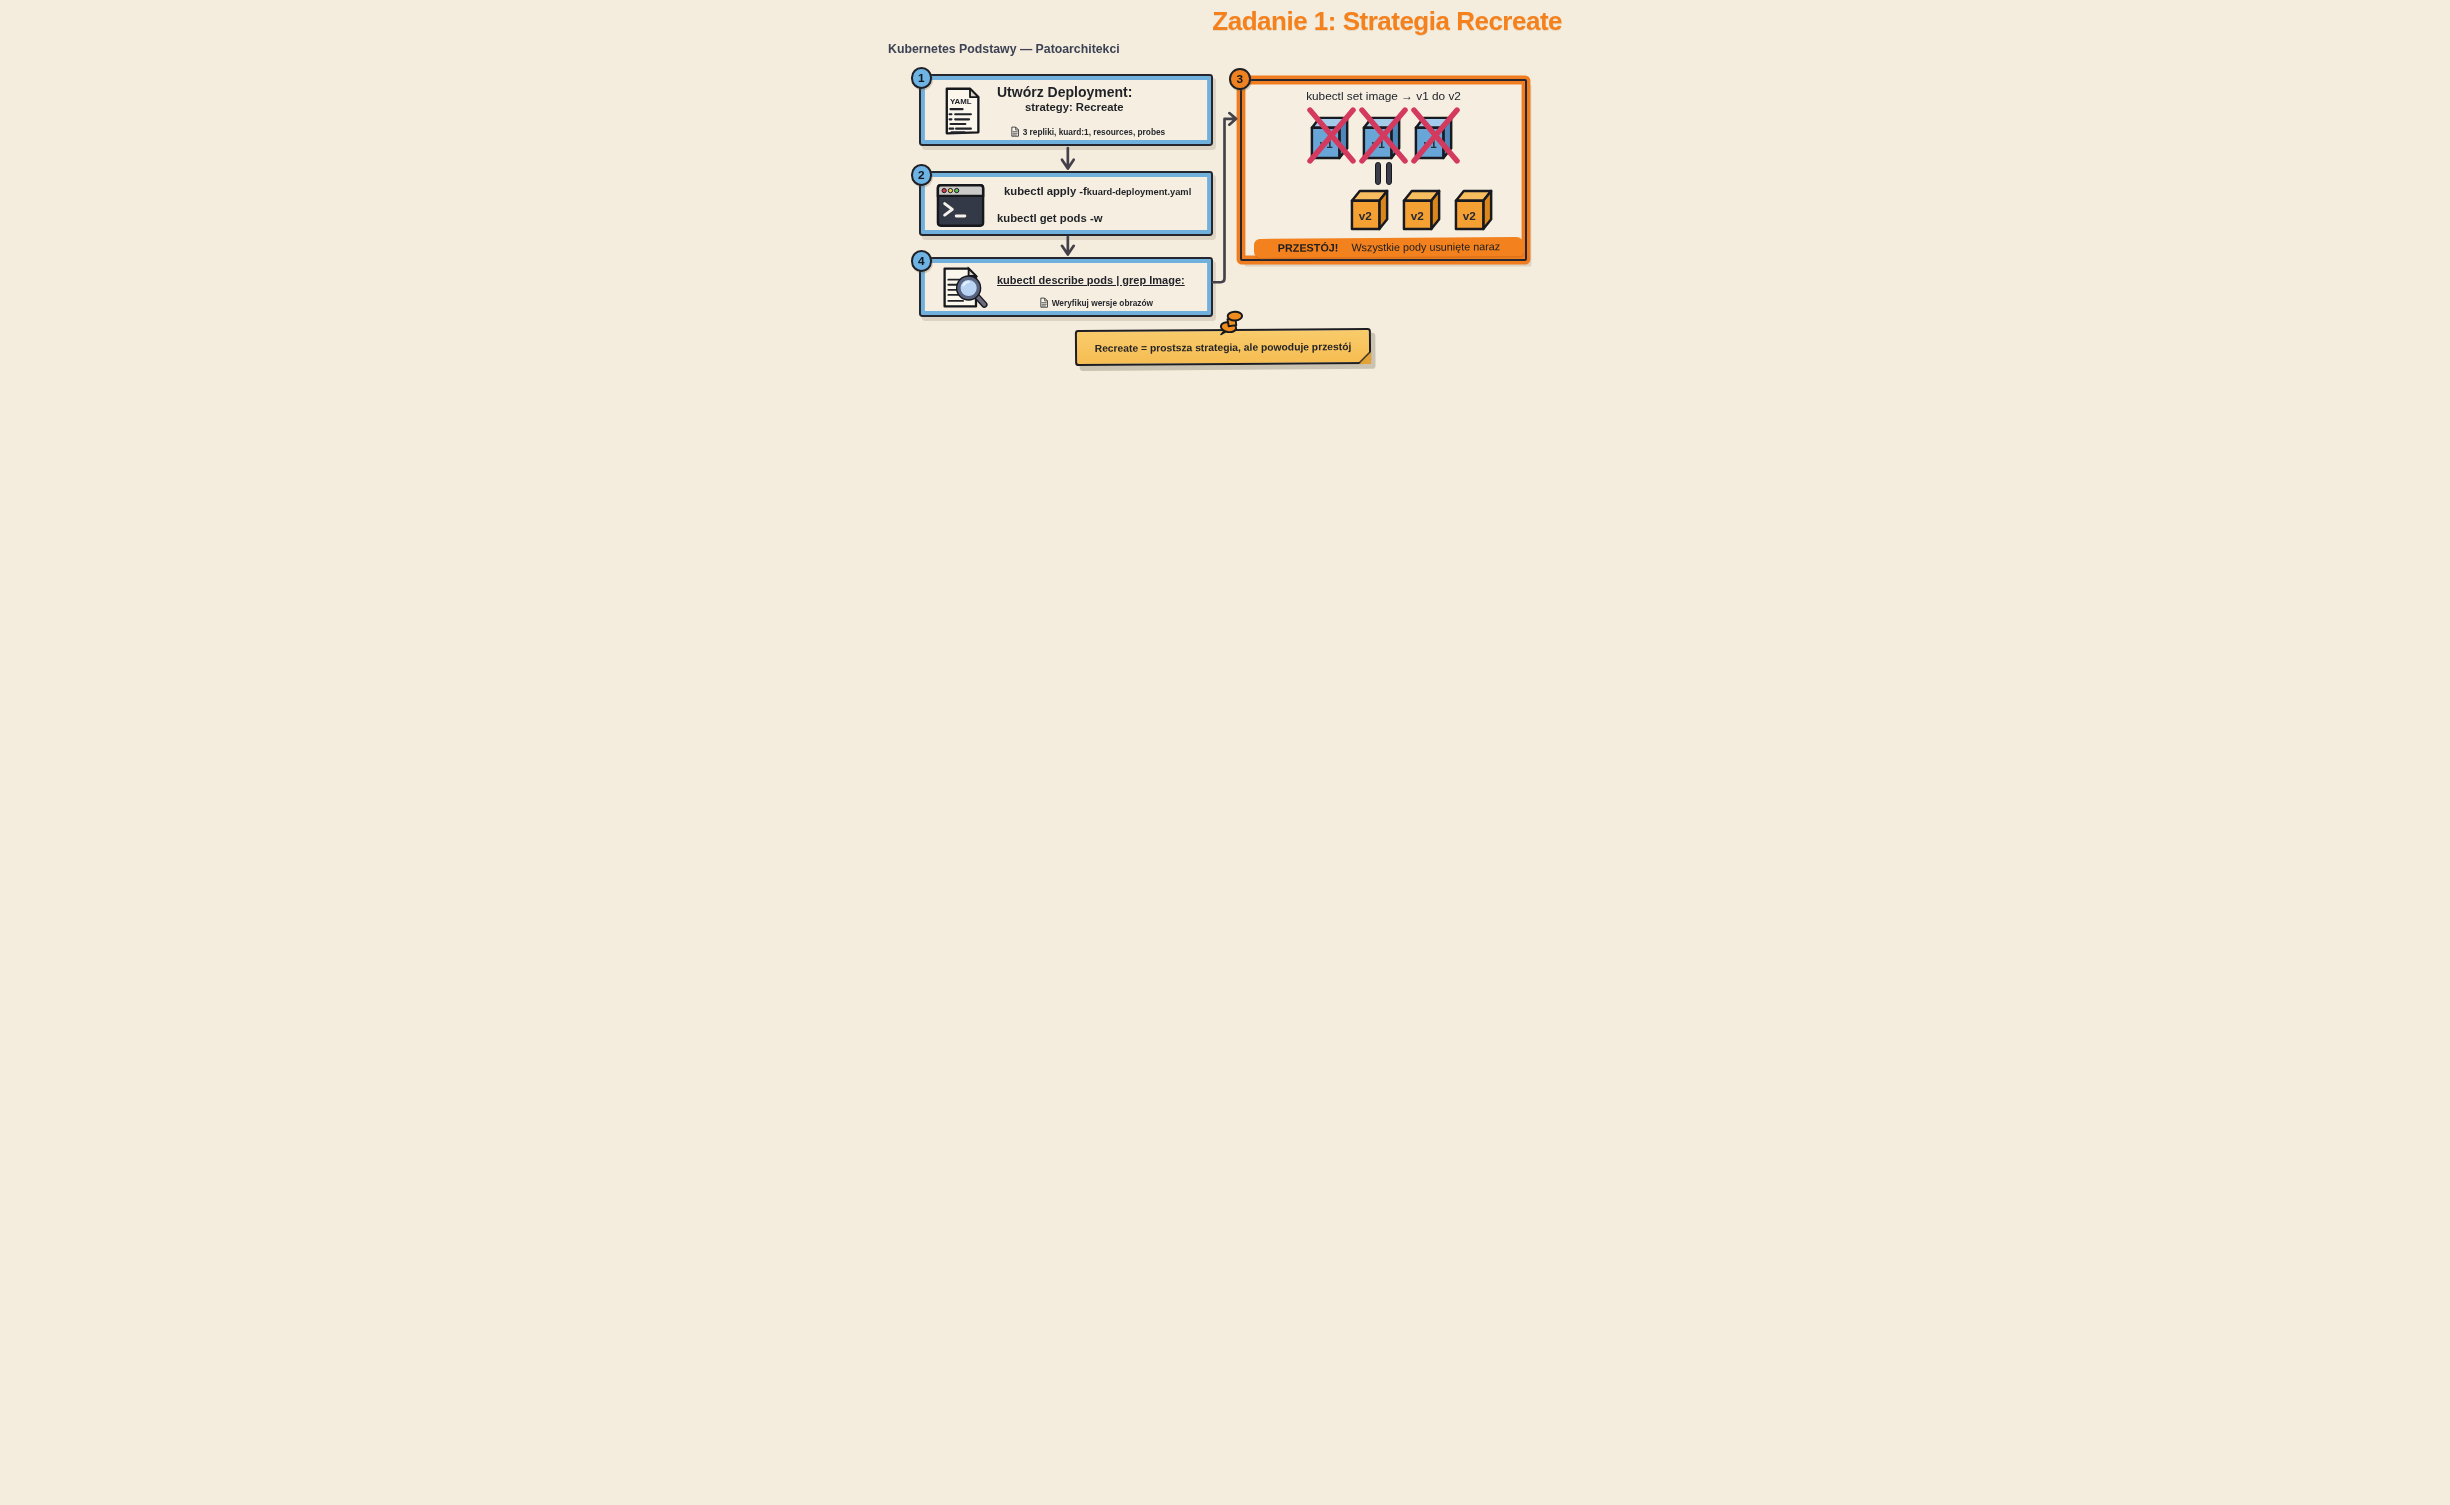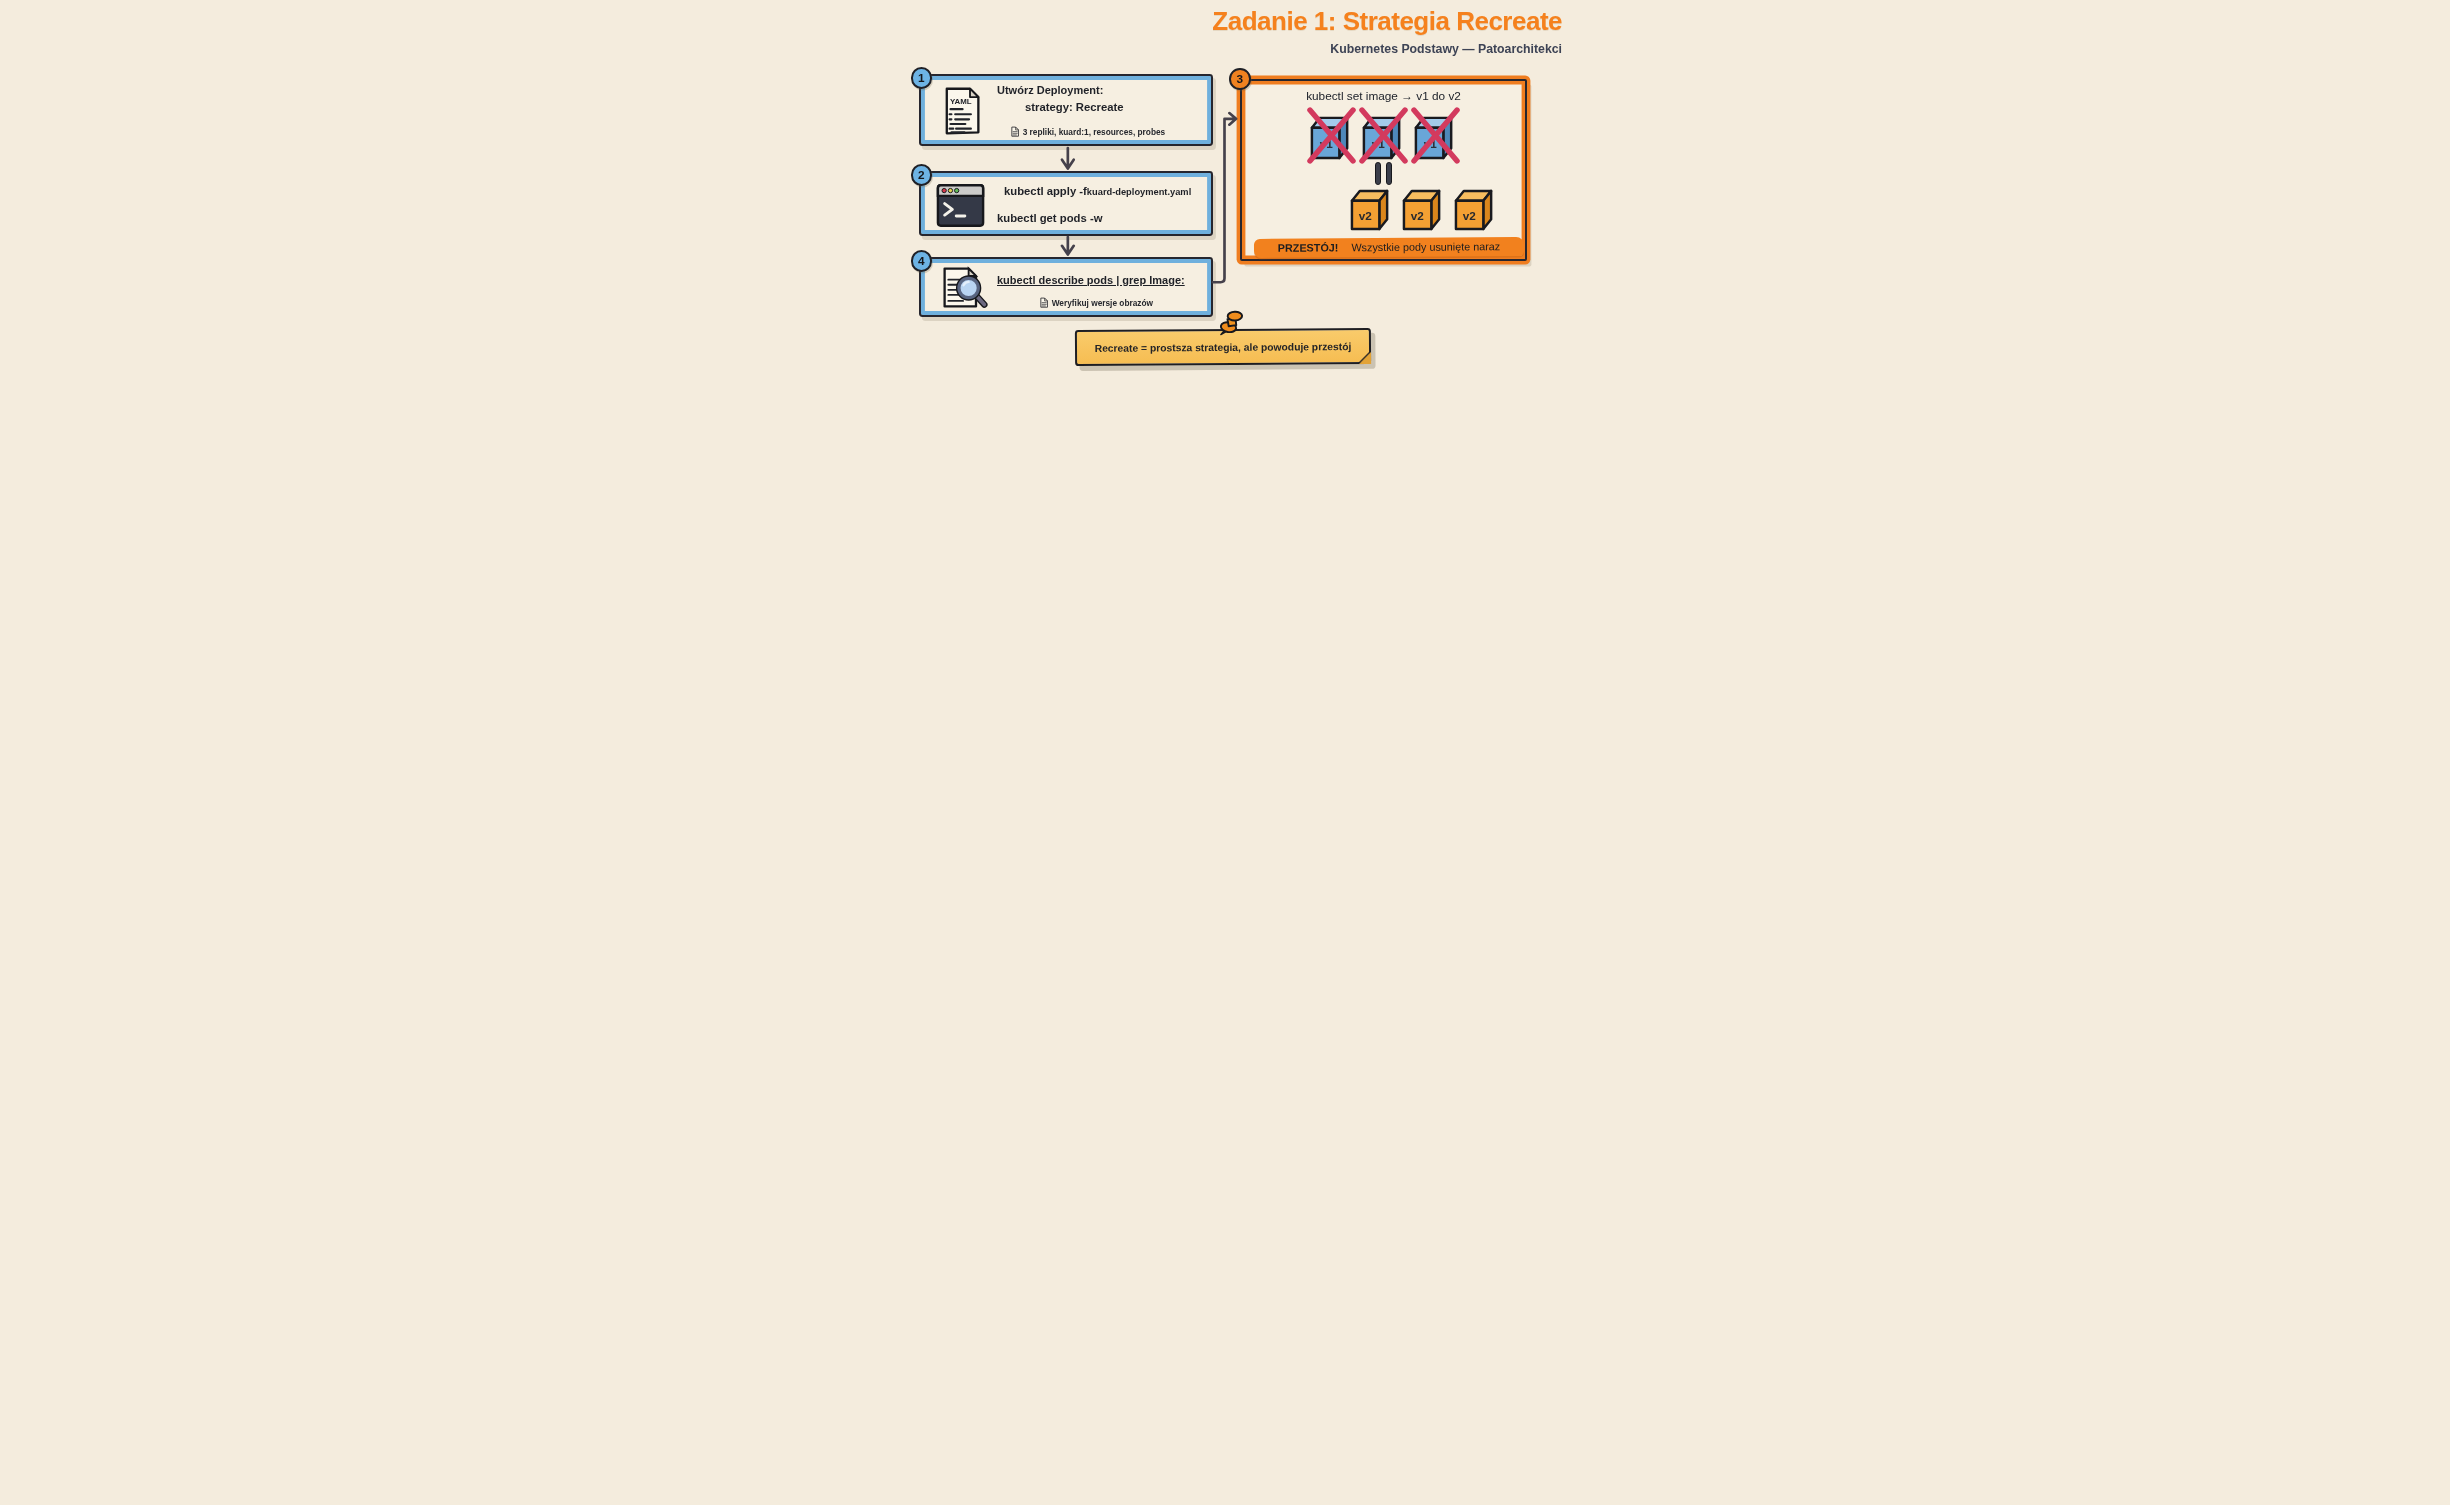--- a/index.html
+++ b/index.html
@@ -8,21 +8,21 @@
     background:#f4ecdd;overflow:hidden;
     font-family:"Liberation Sans",sans-serif;color:#26262e;
   }
   
   .title{
     position:absolute;top:5.9px;left:0;width:100%;text-align:right;
     font-size:26px;font-weight:bold;letter-spacing:-0.5px;color:#f5811d;
     text-shadow:0 1px 0 rgba(120,70,10,0.12);
   }
   .subtitle{
-    position:absolute;top:42px;left:0;width:100%;text-align:right;
+    position:absolute;top:42px;left:0;width:100%;text-align:left;
     font-size:12.3px;font-weight:bold;color:#3d4355;
   }
   
   .step{
     position:absolute;left:31px;width:294px;box-sizing:border-box;
     background:#f6efe1;border:2px solid #26262e;border-radius:3.4px;
     box-shadow:inset 0 0 0 3.9px #6fb0dd, 2.9px 3.9px 0 rgba(110,98,70,0.18);
   }
   .step-1{top:74px;height:72px;}
   .step-2{top:171px;height:65px;}
@@ -116,21 +116,21 @@
           <path d="M12,61 H16"></path>
           <path d="M24,61 H58"></path>
         <path d="M12,72 H16"></path>
           <path d="M24,72 H54"></path>
           <path d="M14,82 H46"></path>
         <path d="M12,92 H20"></path>
           <path d="M26,92 H58"></path>
           <path d="M16,100 H44"></path>
       </g>
     </svg>
-    <div class="step-text" style="left:76px;top:7.8px;font-size:11px;">Utwórz Deployment:</div>
+    <div class="step-text" style="left:76px;top:7.8px;font-size:14px;">Utwórz Deployment:</div>
     <div class="step-text" style="left:84px;top:24.5px;font-size:11.3px;margin-left:20px;">strategy: Recreate</div>
     <div class="note-row" style="left:90px;top:50px;">
       <svg width="8.3" height="11.3" viewBox="0 0 20 26">
         <path d="M2,2 H11 L18,9 V24 H2 Z" fill="#faf6ea" stroke="#26262c" stroke-width="2" stroke-linejoin="round"></path>
         <path d="M11,2 V9 H18 Z" fill="#d9d3c4" stroke="#26262c" stroke-width="1.5"></path>
         <g stroke="#26262c" stroke-width="1.7" stroke-linecap="round">
           <path d="M5,13 H15"></path>
             <path d="M5,17 H15"></path>
             <path d="M5,21 H13"></path>
         </g>

